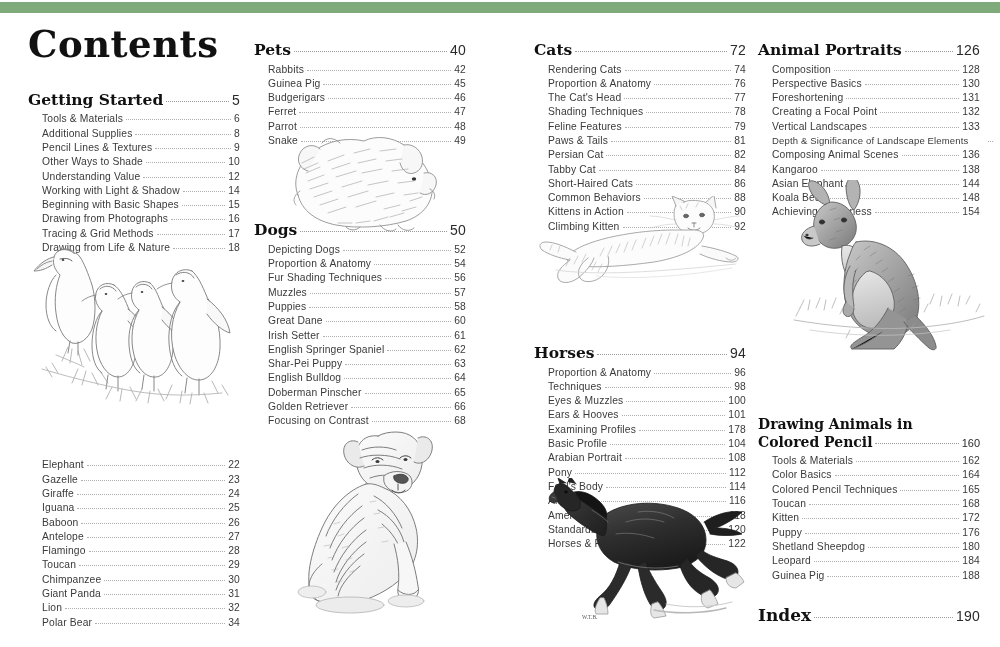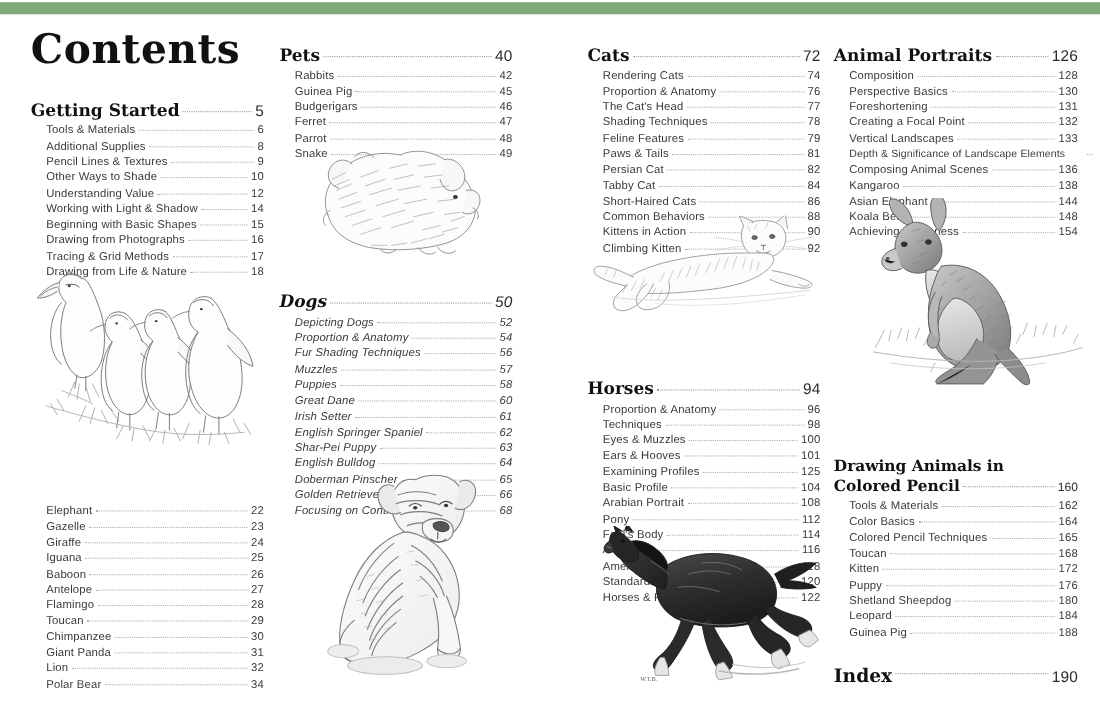--- a/index.html
+++ b/index.html
@@ -324,21 +324,21 @@
               <span class="pnum">48</span>
             </li>
           <li class="entry">
               <span class="etitle">Snake</span>
               <span class="leader"></span>
               <span class="pnum">49</span>
             </li>
         </ul>
       </div>
 
-      <div class="section" style="margin-top:116px;font-style:italic;">
+      <div class="section" style="margin-top:72px;">
         <div class="sec-head">
           <span class="htitle">Dogs</span>
           <span class="leader"></span>
           <span class="pnum">50</span>
         </div>
         <ul class="entries">
           <li class="entry">
               <span class="etitle">Depicting Dogs</span>
               <span class="leader"></span>
               <span class="pnum">52</span>
@@ -502,21 +502,21 @@
               <span class="pnum">100</span>
             </li>
           <li class="entry">
               <span class="etitle">Ears &amp; Hooves</span>
               <span class="leader"></span>
               <span class="pnum">101</span>
             </li>
           <li class="entry">
               <span class="etitle">Examining Profiles</span>
               <span class="leader"></span>
-              <span class="pnum">125</span>
+              <span class="pnum">178</span>
             </li>
           <li class="entry">
               <span class="etitle">Basic Profile</span>
               <span class="leader"></span>
               <span class="pnum">104</span>
             </li>
           <li class="entry">
               <span class="etitle">Arabian Portrait</span>
               <span class="leader"></span>
               <span class="pnum">108</span>
@@ -674,21 +674,21 @@
             </li>
           <li class="entry">
               <span class="etitle">Guinea Pig</span>
               <span class="leader"></span>
               <span class="pnum">188</span>
             </li>
         </ul>
       </div>
 
       <div class="section" style="margin-top:22px;">
-        <div class="sec-head" style="font-size:17px;align-items:center;">
+        <div class="sec-head" style="font-size:17px;">
           <span class="htitle">Index</span>
           <span class="leader"></span>
           <span class="pnum">190</span>
         </div>
       </div>
     </div>
   </div>
 
   <div class="illus" id="illus-penguins">
     <svg viewBox="0 0 222 165" width="222" height="165" xmlns="http://www.w3.org/2000/svg">

